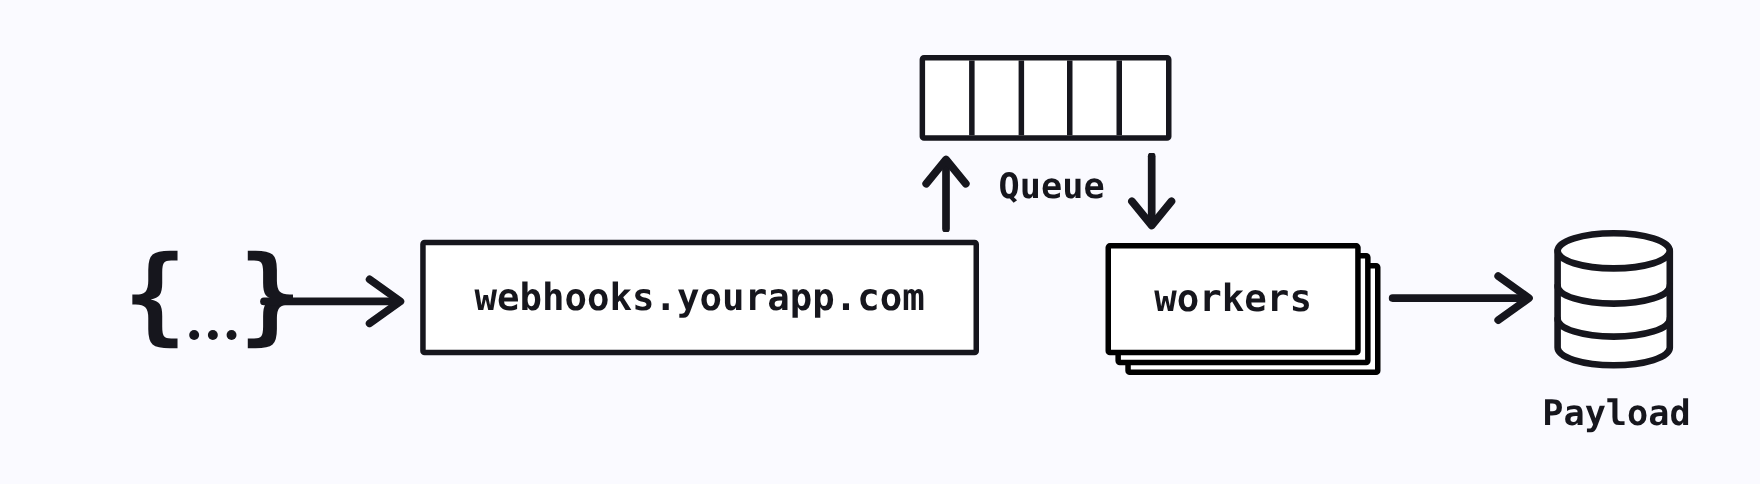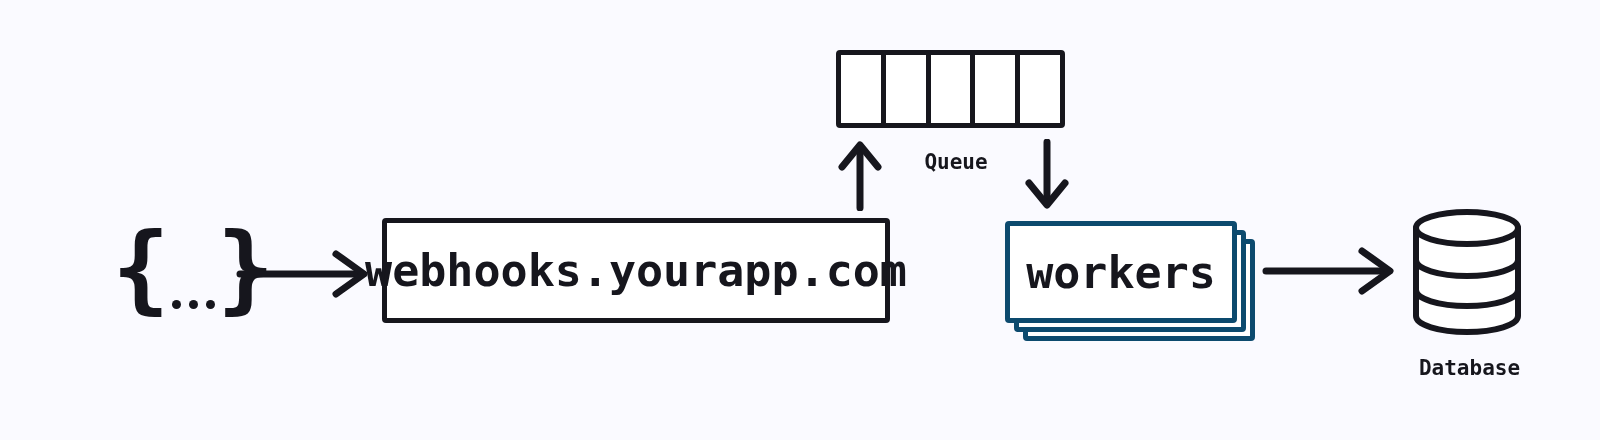--- a/index.html
+++ b/index.html
@@ -14,22 +14,22 @@
   .abs { position: absolute; }
 
   
   .node-box {
     box-sizing: border-box;
     background: #ffffff;
     border: 5px solid #16161d;
     border-radius: 4px;
     display: flex; align-items: center; justify-content: center;
   }
-  .big-label { font-size: 45px; font-weight: 700; white-space: nowrap; }
-  .small-label { font-size: 21px; font-weight: 700; text-align: center; white-space: nowrap; }
+  .big-label { font-size: 34px; font-weight: 700; white-space: nowrap; }
+  .small-label { font-size: 32px; font-weight: 700; text-align: center; white-space: nowrap; }
 
   
   .payload-icon { display: flex; align-items: center; height: 96px; }
   .brace { font-size: 96px; font-weight: 700; line-height: 90px; transform: translateY(-4px); }
   .payload-dots { display: flex; gap: 8px; align-items: flex-end; height: 90px; padding: 0 2px 16px 2px; }
   .dot { width: 9px; height: 9px; border-radius: 50%; background: #16161d; }
 
   
   .queue {
     box-sizing: border-box;
@@ -42,21 +42,21 @@
   .queue-cell { flex: 1; border-right: 5px solid #16161d; }
   .queue-cell:last-child { border-right: none; }
 
   
   .workers-stack { width: 252px; height: 122px; }
   .worker-layer-back {
     position: absolute;
     box-sizing: border-box;
     width: 232px; height: 102px;
     background: #ffffff;
-    border: 5px solid #0c4a6e;
+    border: 5px solid #000000;
     border-radius: 4px;
   }
   .workers-main { position: absolute; left: 0; top: 0; width: 232px; height: 102px; }
 
   svg { display: block; }
   .stroke { stroke: #16161d; stroke-width: 7; fill: none; stroke-linecap: round; stroke-linejoin: round; }
   .db-stroke { stroke: #16161d; stroke-width: 6; fill: #ffffff; stroke-linecap: round; }
   .db-arc { stroke: #16161d; stroke-width: 6; fill: none; stroke-linecap: round; }
 </style>
 </head>
@@ -114,15 +114,15 @@
     <line class="stroke" x1="4" y1="24" x2="122" y2="24"></line>
     <polyline class="stroke" points="100,4 128,24 100,44"></polyline>
   </svg>
 
   <svg class="abs" style="left:1410px; top:206px;" width="114" height="134" viewBox="0 0 114 134">
     <path class="db-stroke" d="M6,22 L6,110 A51,16 0 0 0 108,110 L108,22"></path>
     <ellipse class="db-stroke" cx="57" cy="22" rx="51" ry="16"></ellipse>
     <path class="db-arc" d="M6,54 A51,16 0 0 0 108,54"></path>
     <path class="db-arc" d="M6,84 A51,16 0 0 0 108,84"></path>
   </svg>
-  <div class="abs small-label" style="left:1352px; top:356px; width:235px;">Database</div>
+  <div class="abs small-label" style="left:1352px; top:356px; width:235px;">Payload</div>
 
 </div>
 
 </body></html>

